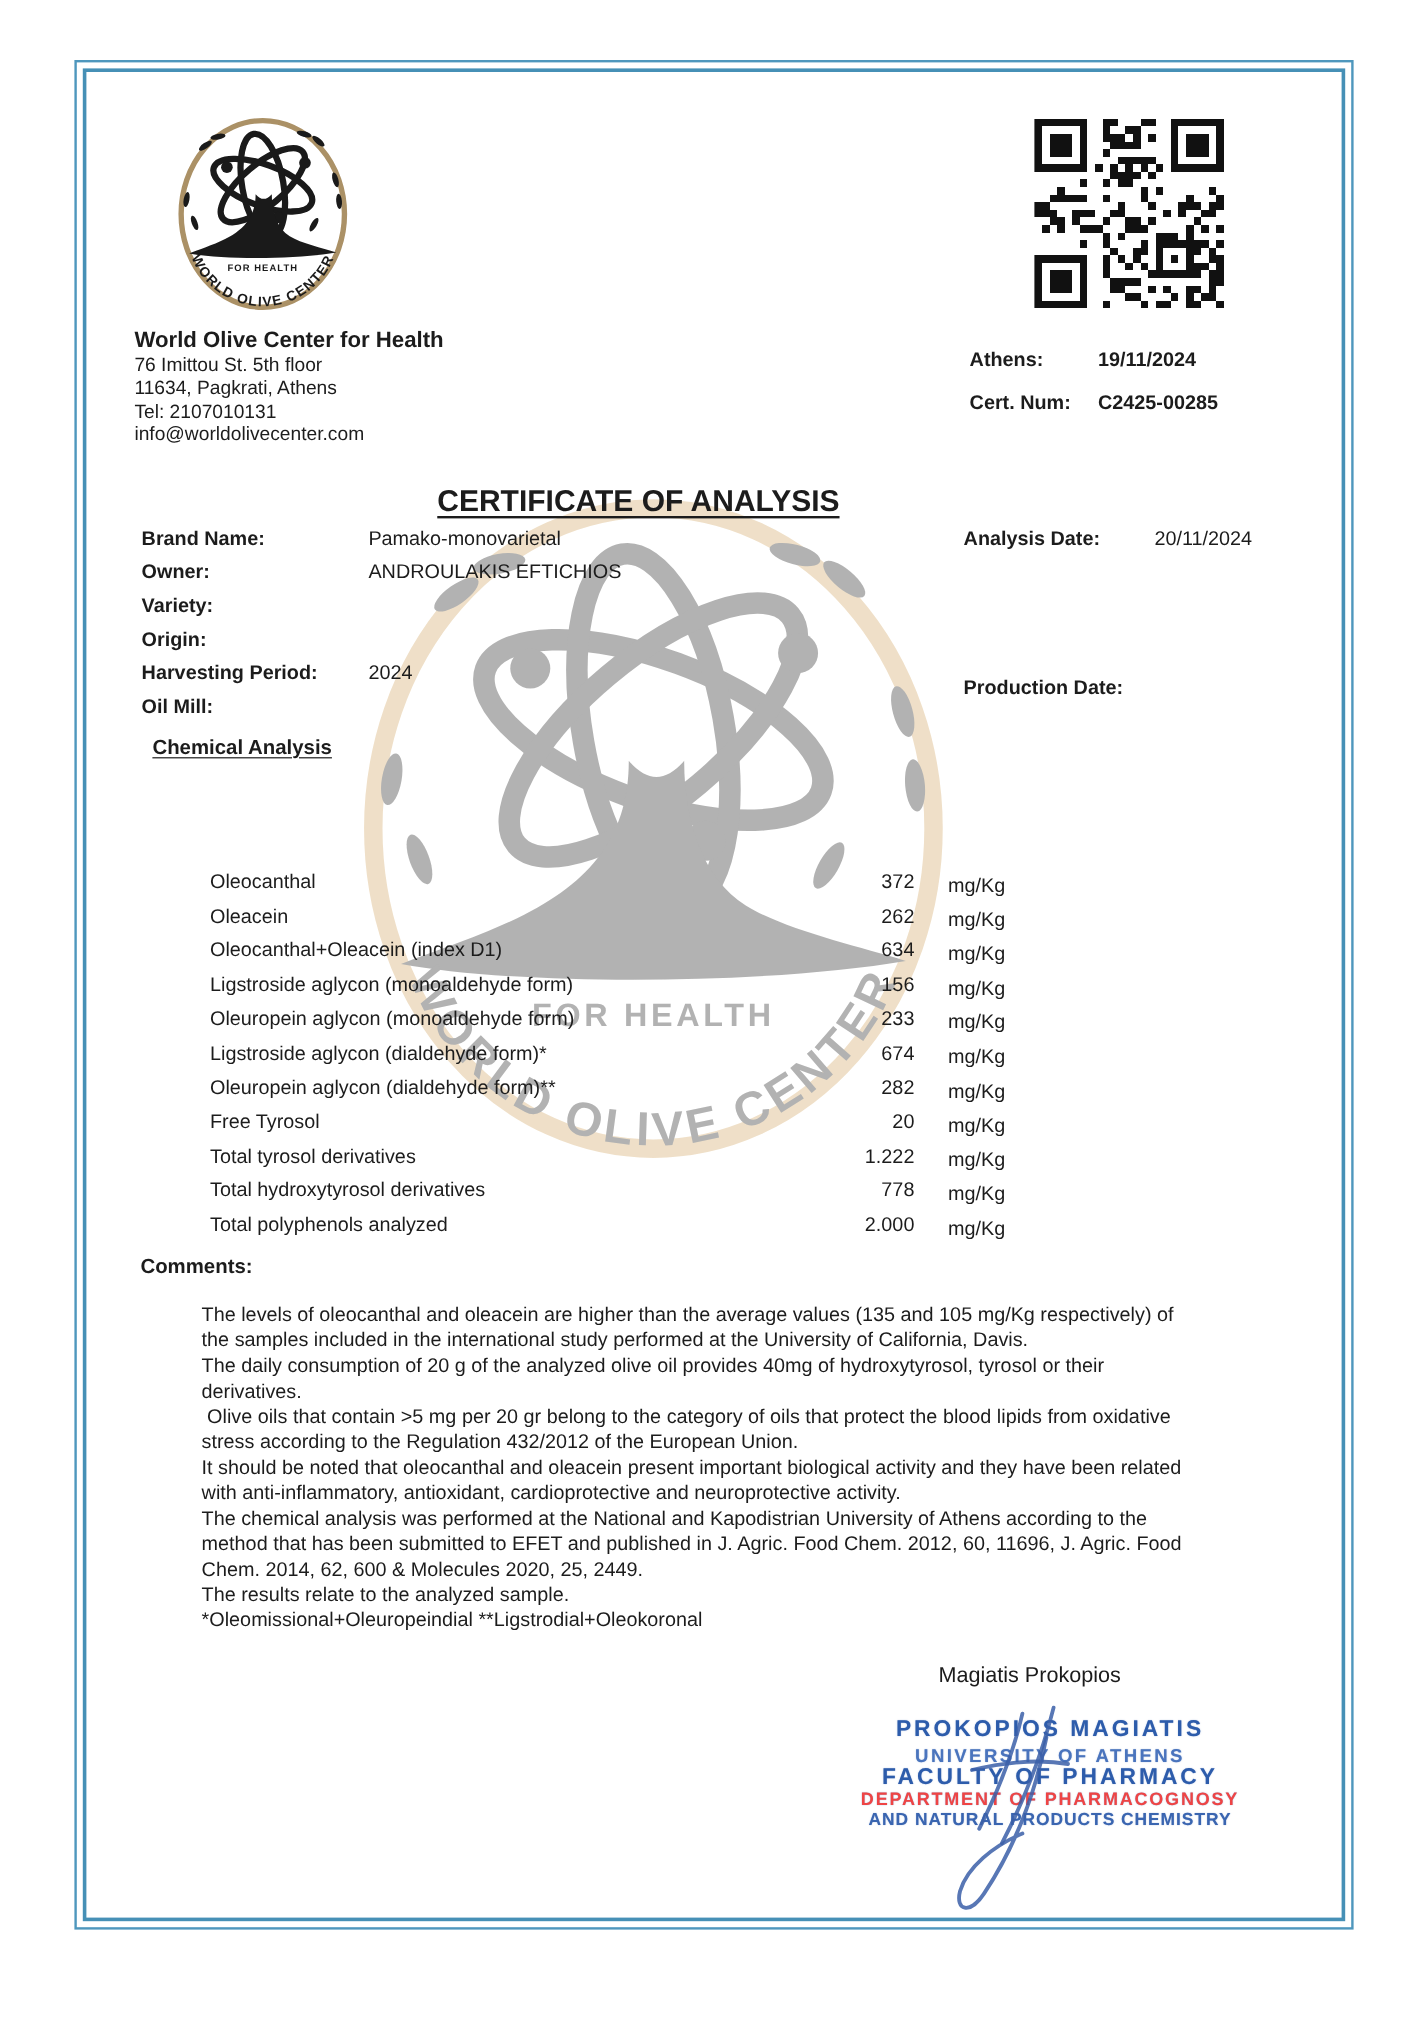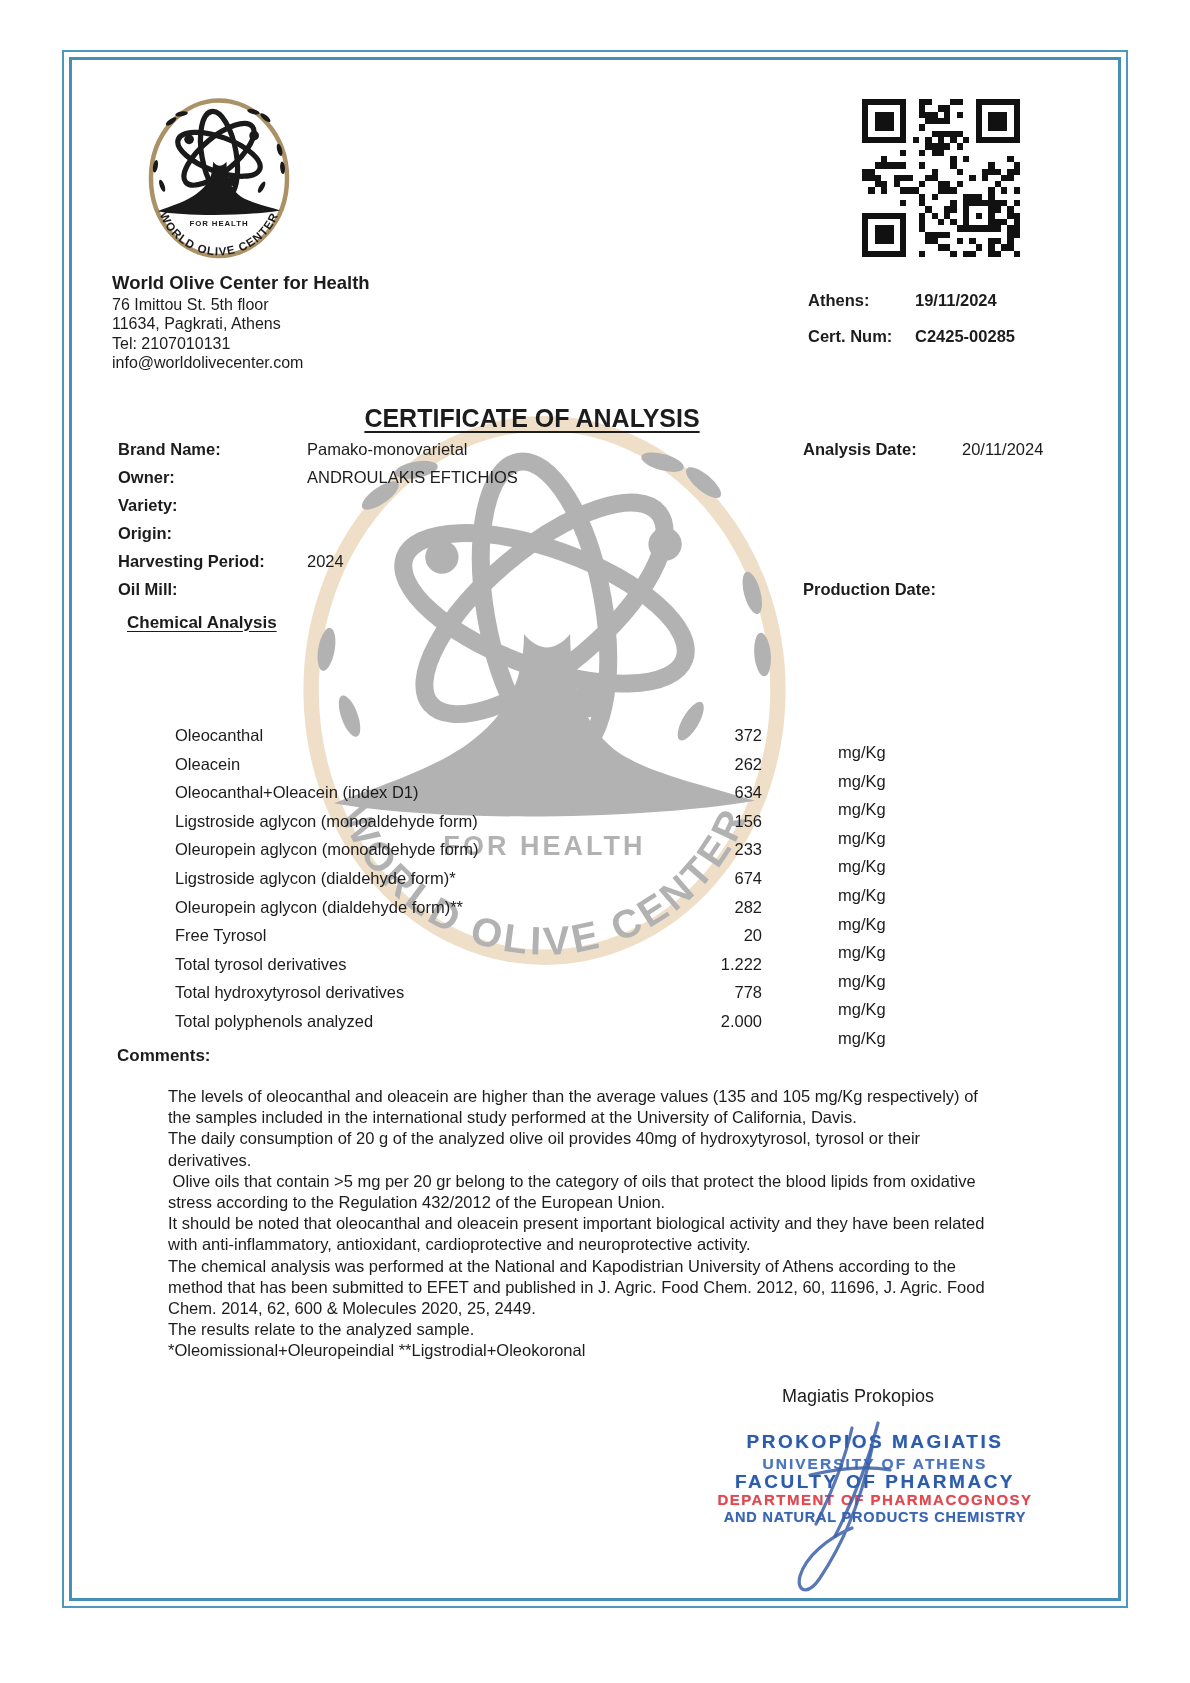--- a/index.html
+++ b/index.html
@@ -33,30 +33,30 @@
         text-underline-offset:4px;z-index:2;white-space:nowrap;}
 
   .fields-left{position:absolute;left:118px;top:440px;z-index:2;}
   .field-row{position:relative;height:28px;font-size:16.5px;white-space:nowrap;}
   .field-label{font-weight:bold;}
   .field-value{position:absolute;left:189px;top:0;}
 
   .adate{position:absolute;left:803px;top:440px;font-size:16.5px;z-index:2;white-space:nowrap;}
   .adate .fl{font-weight:bold;}
   .adate .fv{position:absolute;left:159px;top:0;}
-  .pdate{position:absolute;left:803px;top:580px;font-size:16.5px;font-weight:bold;z-index:2;white-space:nowrap;}
+  .pdate{position:absolute;left:803px;top:564px;font-size:16.5px;font-weight:bold;z-index:2;white-space:nowrap;}
 
   .chem-heading{position:absolute;left:127px;top:613px;font-size:17px;font-weight:bold;
         text-decoration:underline;text-underline-offset:3px;z-index:2;}
 
   .chem-rows{position:absolute;left:0;top:726px;width:1190px;z-index:2;}
   .chem-row{position:absolute;left:0;width:1190px;height:24px;font-size:16.5px;}
   .chem-name{position:absolute;left:175px;top:0;white-space:nowrap;}
   .chem-value{position:absolute;left:575px;top:0;width:187px;text-align:right;}
-  .chem-unit{position:absolute;left:790px;top:17px;margin-left:48px;}
+  .chem-unit{position:absolute;left:790px;top:3px;}
 
   .comments-heading{position:absolute;left:117px;top:1046px;font-size:17px;font-weight:bold;z-index:2;}
   .comment-lines{position:absolute;left:168px;top:1086px;font-size:16.5px;line-height:21.2px;
         white-space:pre;z-index:2;}
 
   .signer-name{position:absolute;left:782px;top:1386px;font-size:18px;z-index:2;}
 
   .stamp{position:absolute;left:640px;top:1430px;width:470px;text-align:center;z-index:2;
         font-weight:bold;text-shadow:0 0 1px rgba(62,102,176,.55);}
   .stamp-line{white-space:nowrap;}

